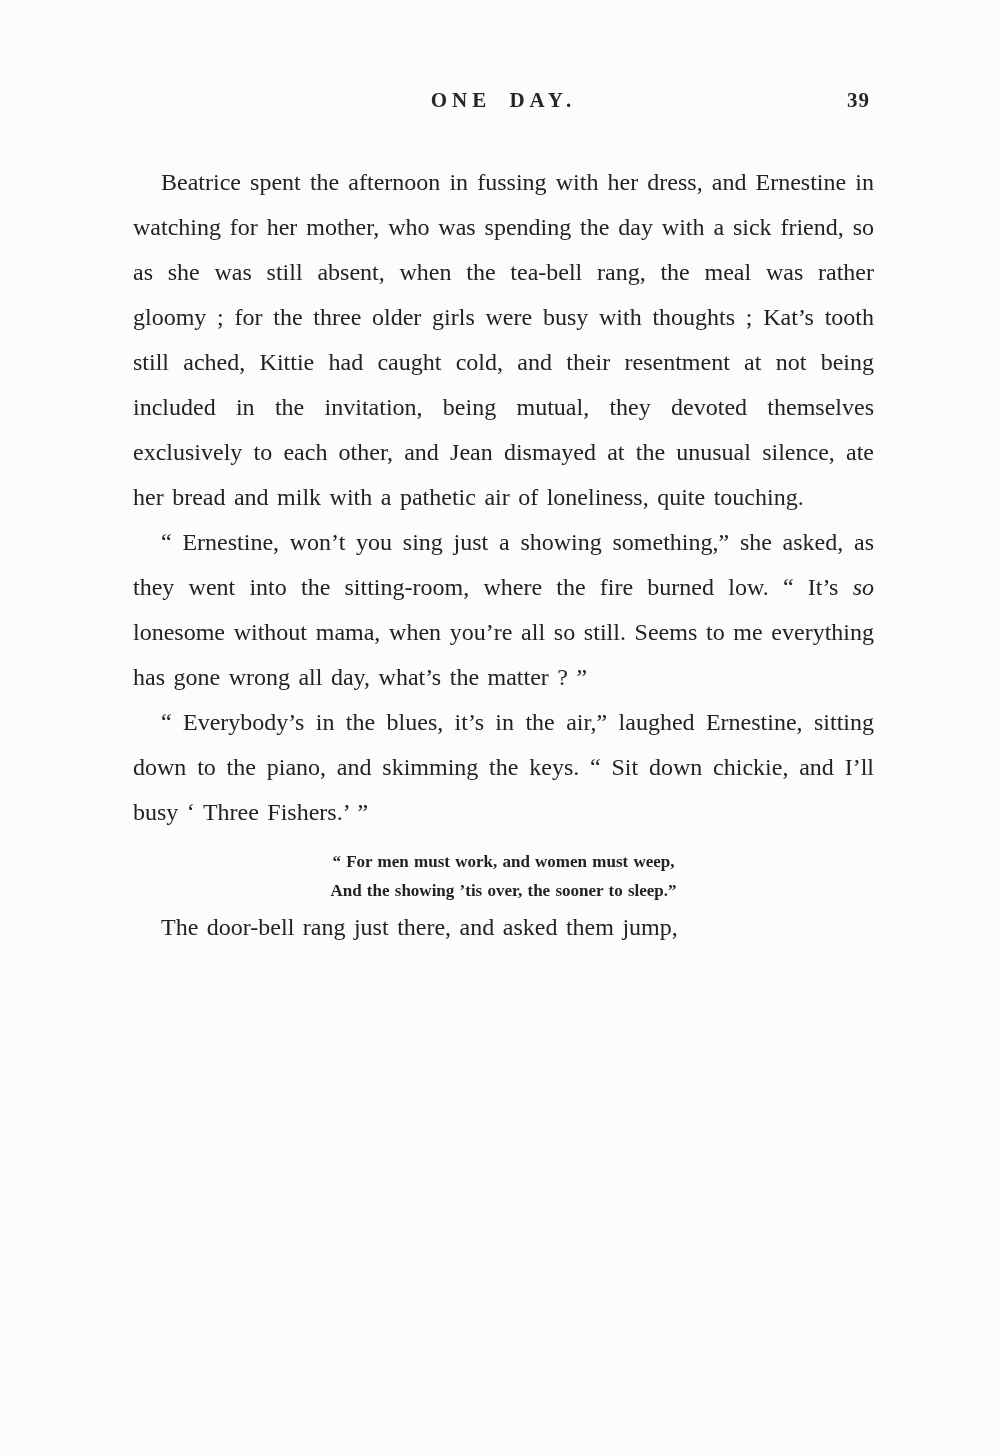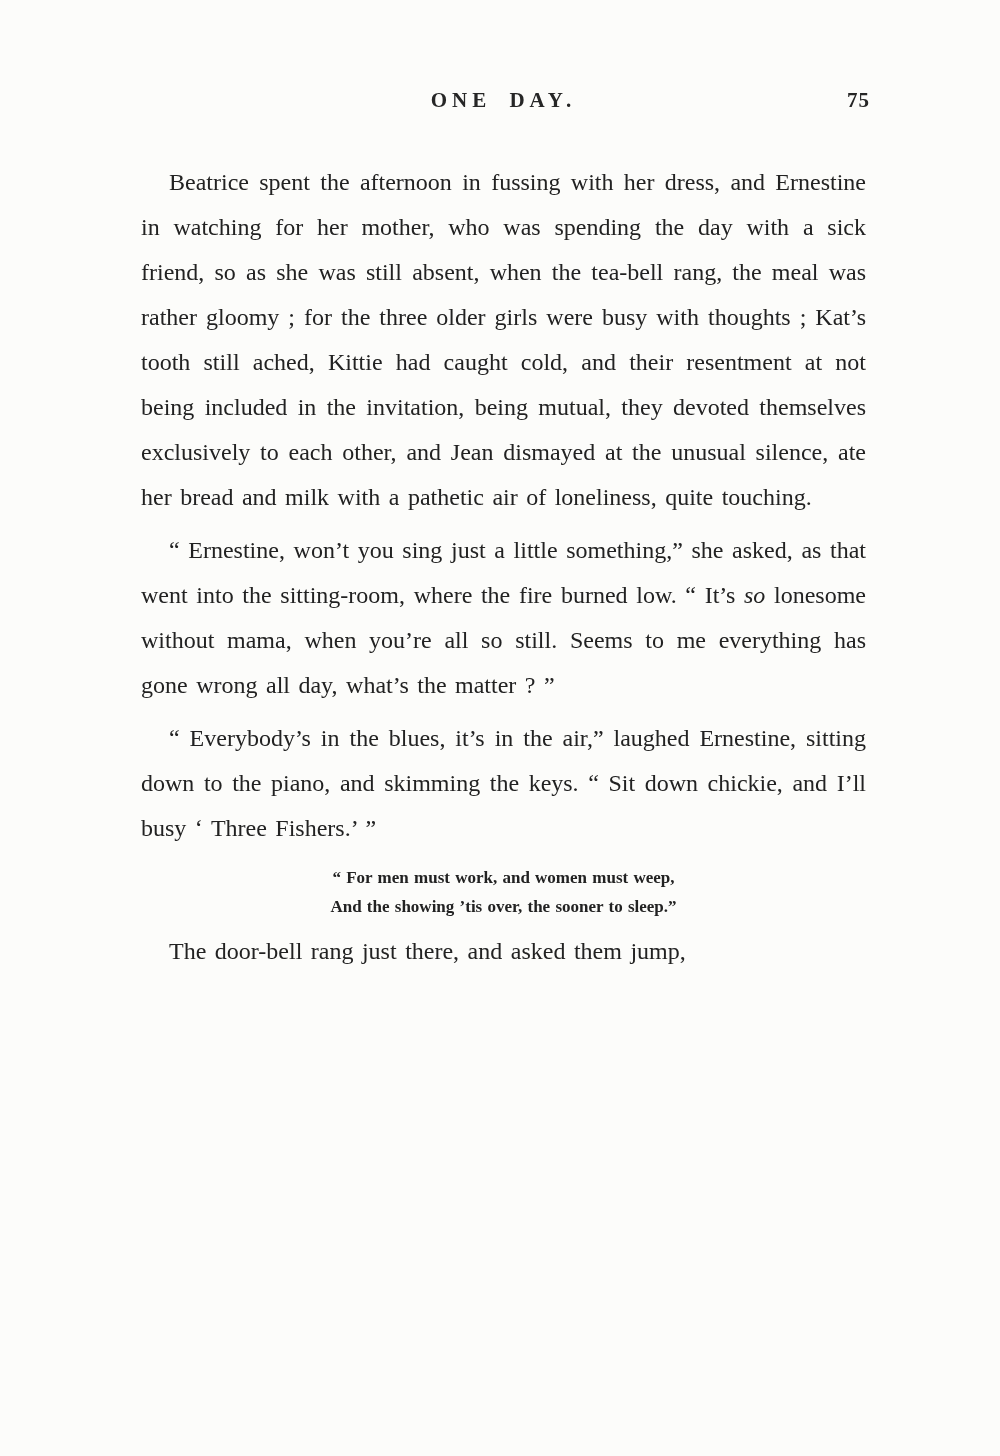--- a/index.html
+++ b/index.html
@@ -40,21 +40,21 @@
   }
   .body-text {
     margin-top: 47px;
     font-size: 24px;
     line-height: 45px;
     text-align: justify;
     word-spacing: 2.5px;
     hyphens: auto;
   }
   .body-text p {
-    margin: 8px;
+    margin: 0;
     text-indent: 28px;
   }
   .body-text p em {
     font-style: italic;
   }
   .verse {
     text-align: center;
     font-weight: bold;
     font-size: 17px;
     line-height: 29px;
@@ -69,28 +69,28 @@
     margin-top: 30px;
   }
 </style>
 </head>
 <body>
 
 <div class="page">
 
   <div class="running-head">
     <span class="head-title">ONE DAY.</span>
-    <span class="page-number">75</span>
+    <span class="page-number">39</span>
   </div>
 
   <div class="body-text">
 
     <p>Beatrice spent the afternoon in fussing with her dress, and Ernestine in watching for her mother, who was spending the day with a sick friend, so as she was still absent, when the tea-bell rang, the meal was rather gloomy ; for the three older girls were busy with thoughts ; Kat’s tooth still ached, Kittie had caught cold, and their resentment at not being included in the invitation, being mutual, they devoted themselves exclusively to each other, and Jean dismayed at the unusual silence, ate her bread and milk with a pathetic air of loneliness, quite touching.</p>
 
-    <p><span>“ Ernestine, won’t you sing just a little something,” she asked, as that went into the sitting-room, where the fire burned low.  “ It’s </span><em>so</em><span> lonesome without mama, when you’re all so still.  Seems to me everything has gone wrong all day, what’s the matter ? ”</span></p>
+    <p><span>“ Ernestine, won’t you sing just a showing something,” she asked, as they went into the sitting-room, where the fire burned low.  “ It’s </span><em>so</em><span> lonesome without mama, when you’re all so still.  Seems to me everything has gone wrong all day, what’s the matter ? ”</span></p>
 
     <p>“ Everybody’s in the blues, it’s in the air,” laughed Ernestine, sitting down to the piano, and skimming the keys.  “ Sit down chickie, and I’ll busy ‘ Three Fishers.’ ”</p>
 
 
     <div class="verse">
       <div class="verse-line">“ For men must work, and women must weep,</div>
       <div class="verse-line">And the showing ’tis over, the sooner to sleep.”</div>
     </div>
 
     <p class="closing">The door-bell rang just there, and asked them jump,</p>

